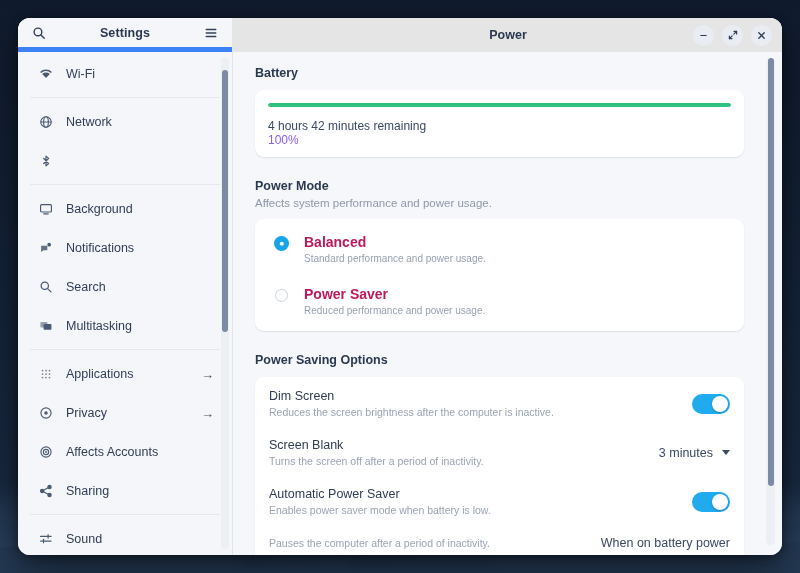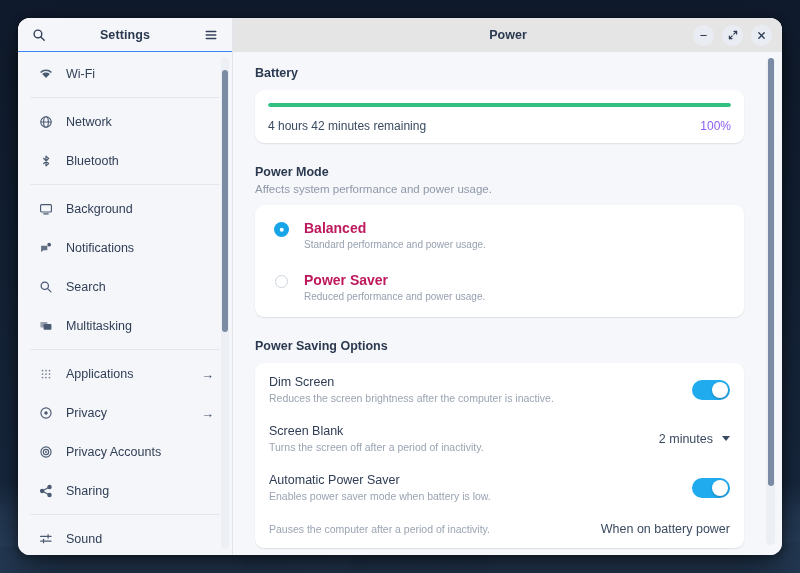--- a/index.html
+++ b/index.html
@@ -86,21 +86,21 @@
     flex-direction: column;
     position: relative;
   }
   .sidebar-header {
     height: 34px;
     flex: 0 0 34px;
     display: flex;
     align-items: center;
     padding: 0 13px;
     background: #f5f6f9;
-    border-bottom: 1px solid #3b82f6;
+    border-bottom: 5px solid #3b82f6;
   }
   .sidebar-title {
     flex: 1;
     text-align: center;
     font-size: 12.5px;
     font-weight: bold;
     color: #2b3950;
     letter-spacing: .1px;
   }
   .hdr-icon {
@@ -249,20 +249,21 @@
     height: 100%;
     background: #2ec27e;
     border-radius: 3px;
   }
   .bat-row {
     display: flex;
     justify-content: space-between;
     align-items: baseline;
     font-size: 12px;
     color: #3a4a61;
+    flex-direction: column;
   }
   .bat-pct { color: #8b5cf6; }
 
   
   .mode-card { padding: 4px 0; }
   .mode-row {
     display: flex;
     align-items: flex-start;
     padding: 11px 14px 11px 14px;
     cursor: pointer;
@@ -428,21 +429,20 @@
         </span>
         <span class="nav-label">Network</span>
       </div>
 
       <div class="nav-item">
         <span class="nav-icon">
           <svg width="14" height="14" viewBox="0 0 16 16" fill="none" stroke="currentColor" stroke-width="1.4" stroke-linejoin="round">
             <path d="M5 4.6 11 11l-3 2.6V2.4L11 5 5 11.4"></path>
           </svg>
         </span>
-        <span class="nav-label">Bluetooth</span>
       </div>
       <div class="nav-sep"></div>
 
       <div class="nav-item">
         <span class="nav-icon">
           <svg width="14" height="14" viewBox="0 0 16 16" fill="none" stroke="currentColor" stroke-width="1.3">
             <rect x="1.8" y="3" width="12.4" height="8.4" rx="1.2"></rect>
               <line x1="5.5" y1="13.6" x2="10.5" y2="13.6" stroke-linecap="round"></line>
           </svg>
         </span>
@@ -510,21 +510,21 @@
       </div>
 
       <div class="nav-item">
         <span class="nav-icon">
           <svg width="14" height="14" viewBox="0 0 16 16" fill="none" stroke="currentColor" stroke-width="1.3">
             <circle cx="8" cy="8" r="5.8"></circle>
               <circle cx="8" cy="8" r="3"></circle>
               <circle cx="8" cy="8" r="1.1" fill="currentColor" stroke="none"></circle>
           </svg>
         </span>
-        <span class="nav-label">Privacy Accounts</span>
+        <span class="nav-label">Affects Accounts</span>
       </div>
 
       <div class="nav-item">
         <span class="nav-icon">
           <svg width="14" height="14" viewBox="0 0 16 16" fill="none" stroke="currentColor" stroke-width="1.3">
             <circle cx="12" cy="3.4" r="1.9" fill="currentColor"></circle>
               <circle cx="12" cy="12.6" r="1.9" fill="currentColor"></circle>
             <circle cx="3.6" cy="8" r="1.9" fill="currentColor"></circle>
             <line x1="5.3" y1="7.1" x2="10.3" y2="4.3"></line>
               <line x1="5.3" y1="8.9" x2="10.3" y2="11.7"></line>
@@ -626,21 +626,21 @@
           </span>
         </div>
 
         <div class="opt-row">
           <span class="opt-text">
             <span class="opt-name" style="display:block">Screen Blank</span>
             <span class="opt-desc" style="display:block">Turns the screen off after a period of inactivity.</span>
           </span>
           <span class="opt-ctrl">
             <span class="dropdown">
-              <span>2 minutes</span>
+              <span>3 minutes</span>
               <span class="caret"></span>
             </span>
           </span>
         </div>
 
         <div class="opt-row">
           <span class="opt-text">
             <span class="opt-name" style="display:block">Automatic Power Saver</span>
             <span class="opt-desc" style="display:block">Enables power saver mode when battery is low.</span>
           </span>

